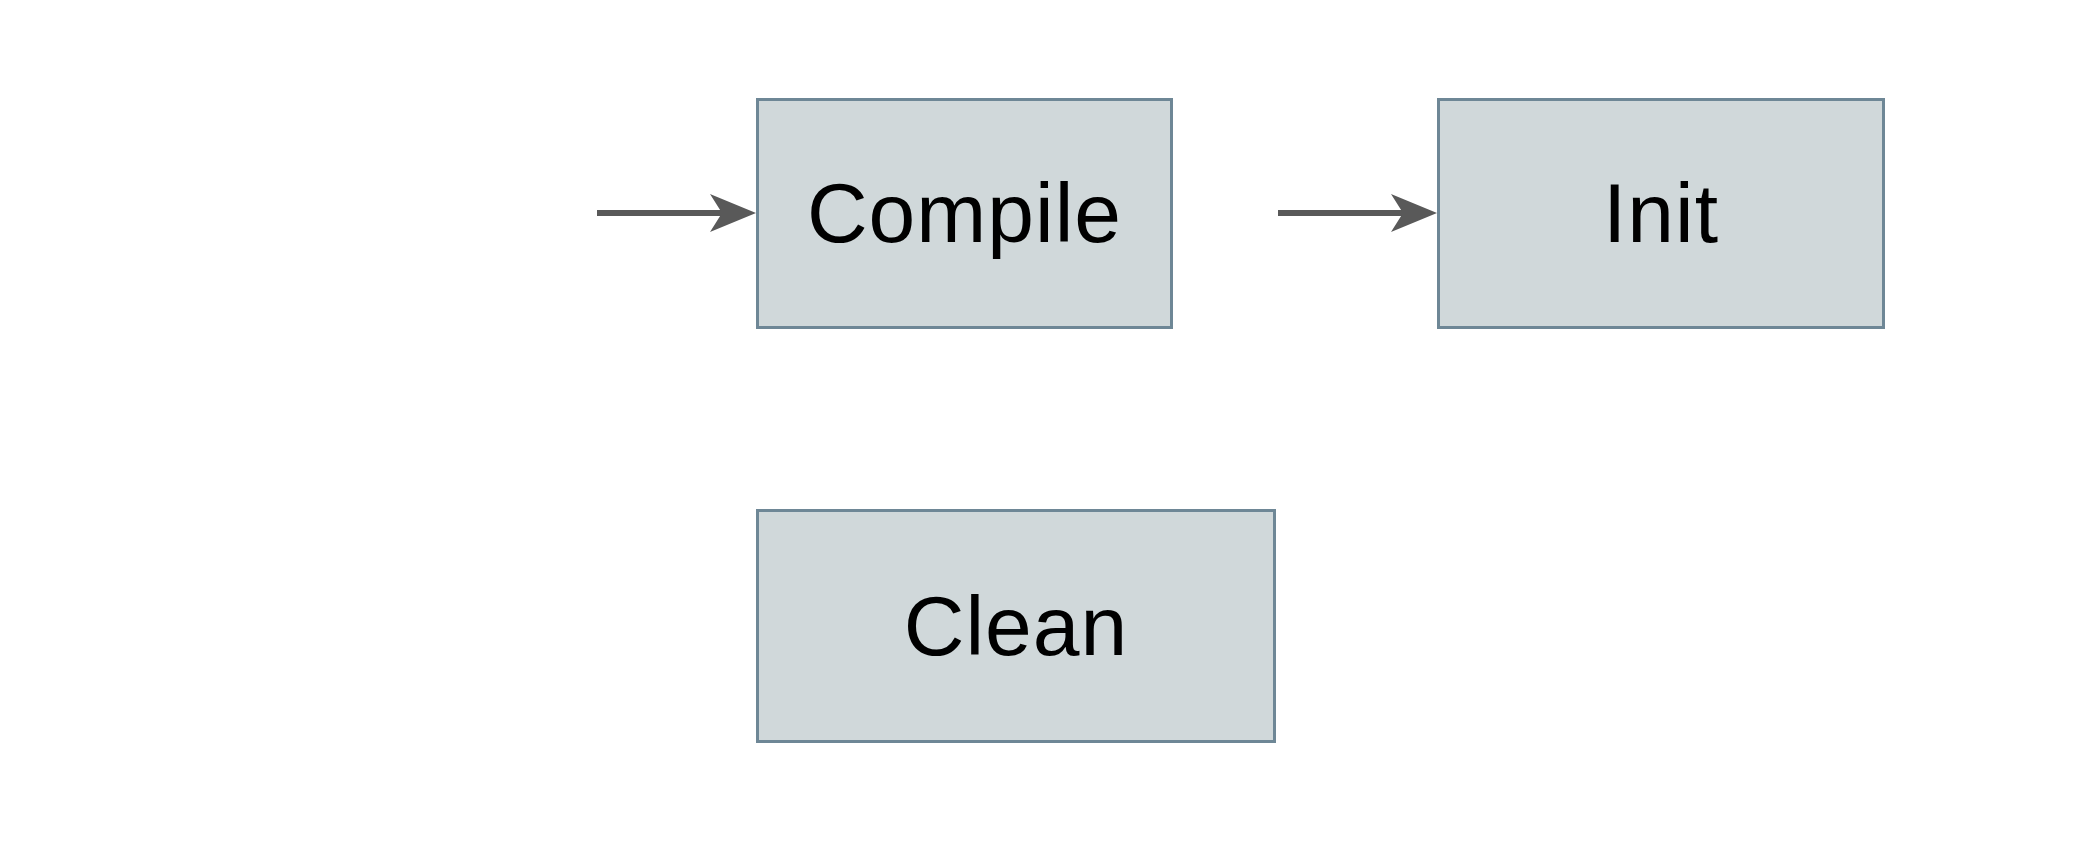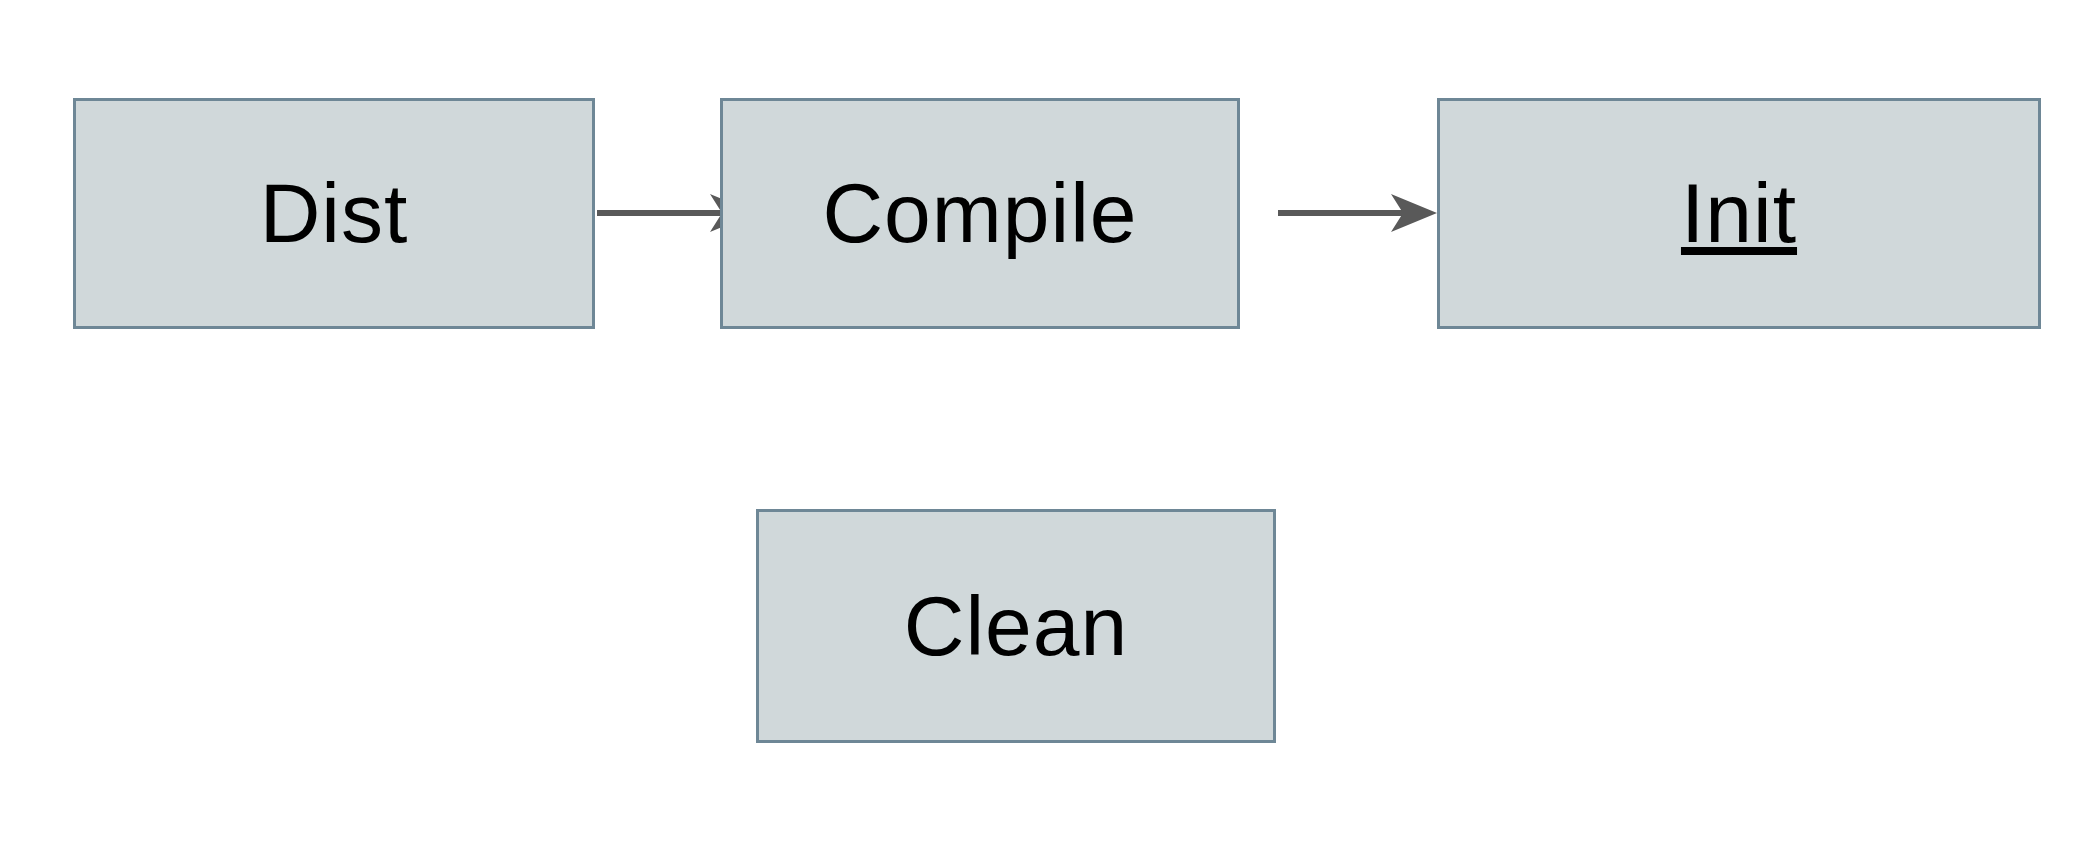--- a/index.html
+++ b/index.html
@@ -25,22 +25,22 @@
     justify-content: center;
   }
   .node-label {
     font-size: 84px;
     font-weight: 400;
     color: #000000;
     letter-spacing: 1px;
     white-space: nowrap;
   }
   .node-dist    { left: 73px;   top: 98px;  width: 522px; height: 231px; }
-  .node-compile { left: 720px;  top: 98px;  width: 520px; height: 231px; }
-  .node-init    { left: 1437px; top: 98px;  width: 604px; height: 231px; text-decoration: underline; }
+  .node-compile { left: 756px;  top: 98px;  width: 417px; height: 231px; }
+  .node-init    { left: 1437px; top: 98px;  width: 448px; height: 231px; }
   .node-clean   { left: 756px;  top: 509px; width: 520px; height: 234px; text-align: right; }
   .edges-overlay {
     position: absolute;
     left: 0; top: 0;
     width: 2078px;
     height: 848px;
     pointer-events: none;
   }
   .edge line { stroke: #595959; stroke-width: 6; }
   .edge polygon { fill: #595959; stroke: none; }
@@ -54,23 +54,20 @@
     <g class="edge">
       <line x1="597" y1="213" x2="724" y2="213"></line>
       <polygon points="756,213 710,194 722,213 710,232"></polygon>
     </g>
     <g class="edge">
       <line x1="1278" y1="213" x2="1405" y2="213"></line>
       <polygon points="1437,213 1391,194 1403,213 1391,232"></polygon>
     </g>
   </svg>
 
-  <div class="node node-dist">
-    <span class="node-label">Dist</span>
-  </div>
 
   <div class="node node-compile">
     <span class="node-label">Compile</span>
   </div>
 
   <div class="node node-init">
     <span class="node-label">Init</span>
   </div>
 
   <div class="node node-clean">

